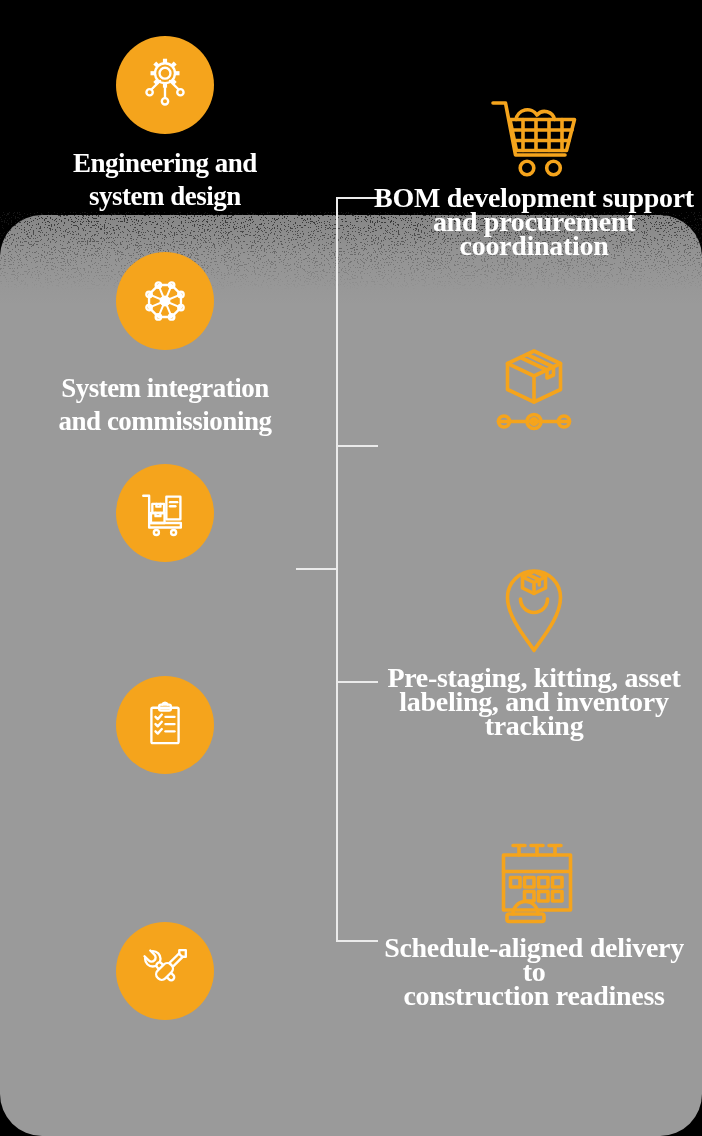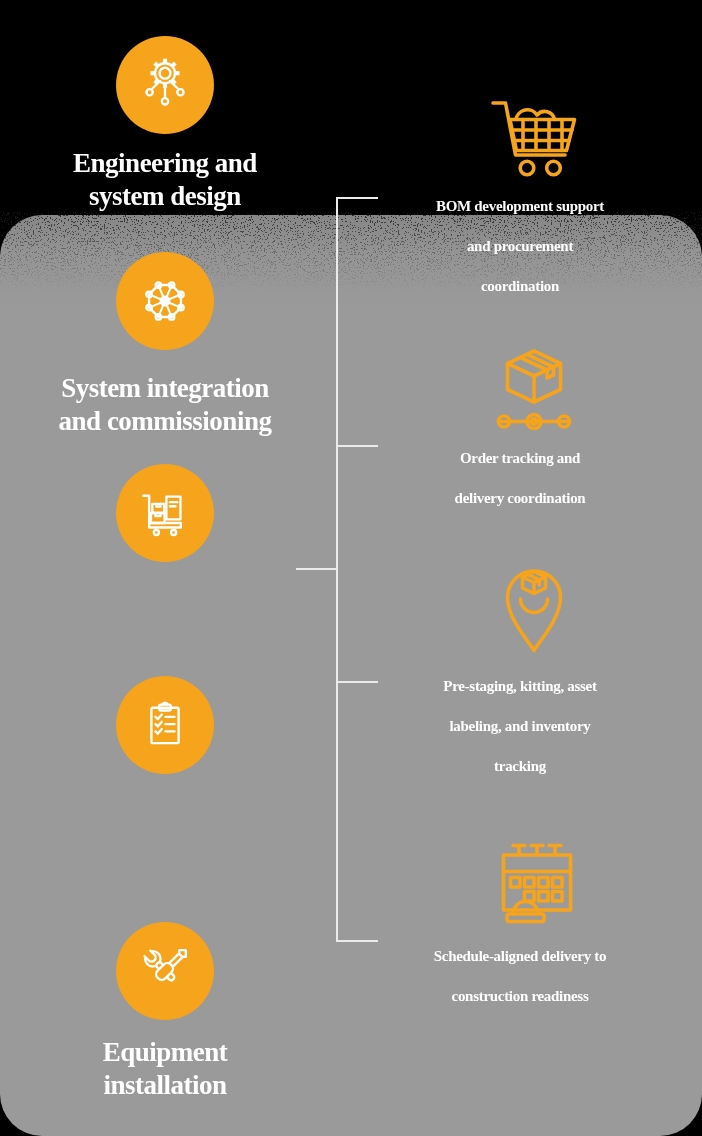--- a/index.html
+++ b/index.html
@@ -13,21 +13,21 @@
     border-radius:42px;
     background:linear-gradient(180deg,#868686 0px,#949494 40px,var(--panel_gray,#9a9a9a) 90px,var(--panel_gray,#9a9a9a) 100%);
   }
   .noise{position:absolute;left:0;top:194px;pointer-events:none;}
   .line{position:absolute;background:var(--connector,#ebebeb);}
   .l-item-label,.r-item-label{
     position:absolute;color:var(--text,#fff);font-weight:700;text-align:center;
     white-space:pre-line;
   }
   .l-item-label{left:14px;width:302px;font-size:27px;line-height:33px;letter-spacing:-0.5px;}
-  .r-item-label{left:360px;width:320px;font-size:15px;line-height:40px;letter-spacing:-0.3px;}
+  .r-item-label{left:374px;width:320px;font-size:28px;line-height:24px;letter-spacing:-0.3px;}
   .circle{
     position:absolute;left:116px;width:98px;height:98px;border-radius:50%;
     background:var(--orange,#F5A41C);display:flex;align-items:center;justify-content:center;
   }
   .li{color:#ffffff;}
   .ri{position:absolute;color:var(--orange,#F5A41C);}
   .s{fill:none;stroke:currentColor;stroke-width:2.6;stroke-linecap:round;stroke-linejoin:round;}
   .t{fill:none;stroke:currentColor;stroke-width:4.6;}
   .rs{fill:none;stroke:currentColor;stroke-width:3.6;stroke-linecap:round;stroke-linejoin:round;}
   .fillO{fill:var(--orange,#F5A41C);}
@@ -178,22 +178,20 @@
         <path class="s" d="M27.5 4.5 V11 M36.5 4.5 V11 M27.5 11 a4.5 4.5 0 0 0 9 0"></path>
         <rect class="s fillO" x="28.7" y="20" width="6.6" height="25" rx="3.3"></rect>
       </g>
       <g transform="rotate(45 32 32)">
         <rect class="s fillO" x="28.4" y="1" width="7.2" height="7.2" transform="rotate(45 32 4.6)"></rect>
         <rect class="s fillO" x="29.2" y="7.5" width="5.6" height="15"></rect>
         <rect class="s fillO" x="26" y="22.5" width="12" height="20.5" rx="5.5"></rect>
       </g>
     </svg>
   </div>
-  <div class="l-item-label" style="top:1036px">Equipment
-installation</div>
 
   <svg class="ri" width="96" height="96" viewBox="0 0 96 96" style="left:486px;top:92px">
     <path class="rs" d="M7 11 H19.5 L29.5 63 H79"></path>
     <path class="rs" d="M30 27.5 a11.5 11.5 0 0 1 21 -4.5 a10 10 0 0 1 17.5 4.5"></path>
     <path class="rs" d="M24 27.5 H88.5 L80.5 58.5 H30.5 Z"></path>
     <line class="rs" x1="37" y1="27.5" x2="37" y2="58.5"></line>
       <line class="rs" x1="50" y1="27.5" x2="50" y2="58.5"></line>
     <line class="rs" x1="63" y1="27.5" x2="63" y2="58.5"></line>
       <line class="rs" x1="76" y1="27.5" x2="76" y2="58.5"></line>
     <line class="rs" x1="26.5" y1="38" x2="86" y2="38"></line>
@@ -208,22 +206,20 @@
   <svg class="ri" width="96" height="88" viewBox="0 0 96 88" style="left:486px;top:344px">
     <path class="rs" d="M48 7 L74.5 19.5 V45.5 L48 58 L21.5 45.5 V19.5 Z"></path>
     <path class="rs" d="M21.5 19.5 L48 32 L74.5 19.5 M48 32 V58"></path>
     <path class="rs" d="M34.5 13.5 L61 26 M41 10.5 L67.5 23 M61 26 V34 L67.5 31 V23"></path>
     <line class="rs" x1="12.5" y1="77.5" x2="83.5" y2="77.5"></line>
     <circle class="rs" cx="18" cy="77.5" r="5.5" fill="var(--panel_gray)"></circle>
     <circle class="rs" cx="48" cy="77.5" r="7" fill="var(--panel_gray)"></circle>
     <circle class="rs" cx="48" cy="77.5" r="2.8"></circle>
     <circle class="rs" cx="78" cy="77.5" r="5.5" fill="var(--panel_gray)"></circle>
   </svg>
-  <div class="r-item-label" style="top:438px">Order tracking and
-delivery coordination</div>
 
   <svg class="ri" width="80" height="92" viewBox="0 0 80 92" style="left:494px;top:562px">
     <path class="rs" d="M40 88.5 C36 81 13.5 57 13.5 35.5 A26.5 26.5 0 0 1 66.5 35.5 C66.5 57 44 81 40 88.5 Z"></path>
     <path class="rs" d="M26.5 37 a13.5 13.5 0 0 0 27 0"></path>
     <path class="rs" d="M40 9.5 L51.5 15 V26 L40 31.5 L28.5 26 V15 Z" fill="var(--panel_gray)"></path>
     <path class="rs" d="M28.5 15 L40 20.5 L51.5 15 M40 20.5 V31.5 M33.8 12.3 L45.3 17.8 M45.3 17.8 V23"></path>
   </svg>
   <div class="r-item-label" style="top:666px">Pre-staging, kitting, asset
 labeling, and inventory
 tracking</div>

